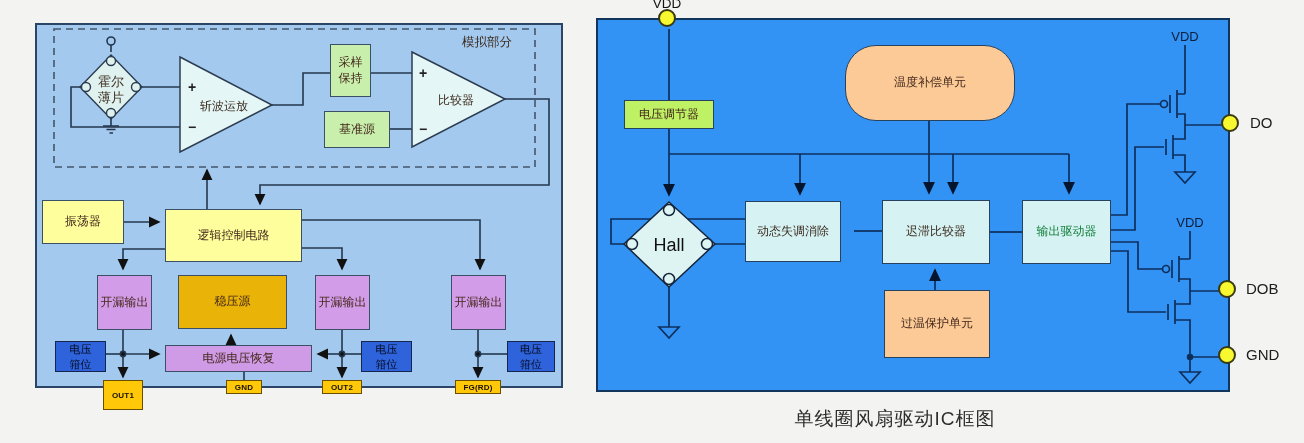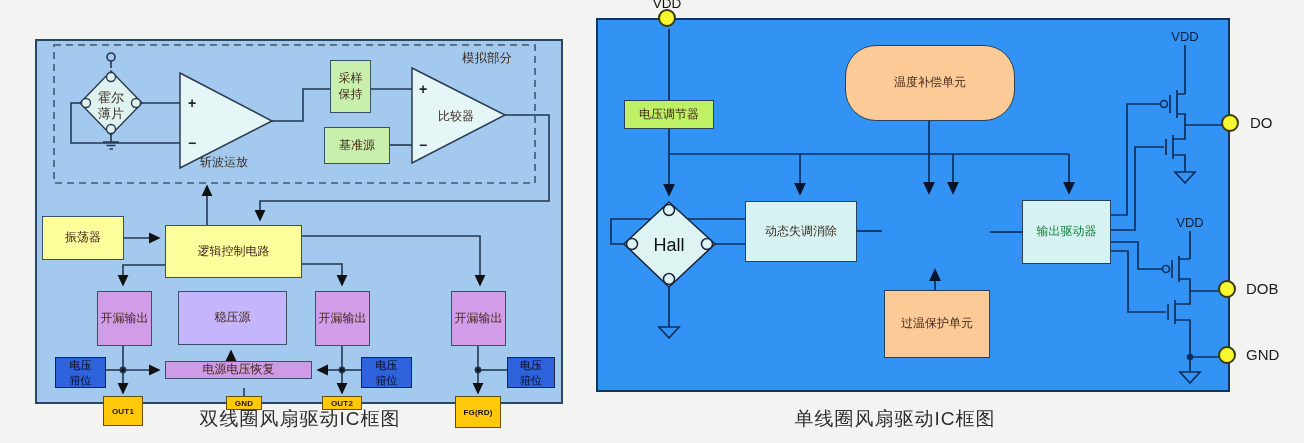--- a/index.html
+++ b/index.html
@@ -1,19 +1,19 @@
 <!DOCTYPE html>
 <html><head>
 <meta charset="utf-8">
 <style>
   html,body{margin:0;padding:0;background:#f3f3f1;}
   #canvas{position:relative;width:1304px;height:443px;background:#f3f3f1;overflow:hidden;
           font-family:"Liberation Sans","DejaVu Sans",sans-serif;}
   .panel{position:absolute;box-sizing:border-box;}
-  #left-panel{left:35px;top:39px;width:528px;height:365px;background:#a4c9ef;border:2px solid #2a4566;}
+  #left-panel{left:35px;top:23px;width:528px;height:365px;background:#a4c9ef;border:2px solid #2a4566;}
   #right-panel{left:596px;top:18px;width:634px;height:374px;background:#3293f5;border:2px solid #123push;}
   #right-panel{border:2px solid #12355e;}
   .lay{position:absolute;left:0;top:0;overflow:visible;}
   .box{position:absolute;box-sizing:border-box;border:1px solid #3b4f66;display:flex;
        align-items:center;justify-content:center;text-align:center;
        font-size:12px;line-height:1.3;color:#44281c;white-space:pre-line;}
   .lbl{position:absolute;text-align:center;color:#333;white-space:pre-line;}
   .sign{position:absolute;font-size:14px;font-weight:bold;color:#222;width:14px;text-align:center;}
   .pin-tag{position:absolute;box-sizing:border-box;background:#ffc90a;border:1px solid #6b4e00;
            color:#181000;font-size:8px;font-weight:bold;display:flex;align-items:center;
@@ -89,50 +89,50 @@
       <polygon points="143,32 235,80 143,127" fill="#e4f6f5" stroke="#2c3c50" stroke-width="1.5"></polygon>
       <polygon points="375,27 468,74 375,122" fill="#e4f6f5" stroke="#2c3c50" stroke-width="1.5"></polygon>
     </svg>
 
     <div class="lbl" style="left:410px;top:9px;width:80px;font-size:12.5px;color:#3c2c20;">模拟部分</div>
     <div class="lbl" style="left:52px;top:49px;width:44px;font-size:13px;line-height:1.2;color:#3c2c20;">霍尔
 薄片</div>
 
     <div class="sign" style="left:148px;top:54px;">+</div>
     <div class="sign" style="left:148px;top:94px;">−</div>
-    <div class="lbl" style="left:150px;top:73px;width:74px;font-size:12px;color:#3c2c20;margin-top:40px;">斩波运放</div>
+    <div class="lbl" style="left:150px;top:73px;width:74px;font-size:12px;color:#3c2c20;">斩波运放</div>
 
     <div class="box" style="left:293px;top:19px;width:41px;height:53px;background:#c8efac;">采样
 保持</div>
     <div class="box" style="left:287px;top:86px;width:66px;height:37px;background:#c8efac;">基准源</div>
 
     <div class="sign" style="left:379px;top:40px;">+</div>
     <div class="sign" style="left:379px;top:96px;">−</div>
     <div class="lbl" style="left:384px;top:67px;width:70px;font-size:12px;color:#3c2c20;">比较器</div>
 
     <div class="box" style="left:5px;top:175px;width:82px;height:44px;background:#feff9c;">振荡器</div>
     <div class="box" style="left:128px;top:184px;width:137px;height:53px;background:#feff9c;">逻辑控制电路</div>
 
     <div class="box" style="left:60px;top:250px;width:55px;height:55px;background:#d39ce8;">开漏输出</div>
-    <div class="box" style="left:141px;top:250px;width:109px;height:54px;background:#c4b5fd;">稳压源</div>
+    <div class="box" style="left:141px;top:250px;width:109px;height:54px;background:#eab308;">稳压源</div>
     <div class="box" style="left:278px;top:250px;width:55px;height:55px;background:#d39ce8;">开漏输出</div>
     <div class="box" style="left:414px;top:250px;width:55px;height:55px;background:#d39ce8;">开漏输出</div>
-    <div class="box" style="left:128px;top:320px;width:147px;height:18px;background:#cf9be6;">电源电压恢复</div>
+    <div class="box" style="left:128px;top:320px;width:147px;height:27px;background:#cf9be6;">电源电压恢复</div>
 
     <div class="box" style="left:18px;top:316px;width:51px;height:31px;background:#2f63db;color:#050a1e;font-size:11px;border-color:#15254d;">电压
 箝位</div>
     <div class="box" style="left:324px;top:316px;width:51px;height:31px;background:#2f63db;color:#050a1e;font-size:11px;border-color:#15254d;">电压
 箝位</div>
     <div class="box" style="left:470px;top:316px;width:48px;height:31px;background:#2f63db;color:#050a1e;font-size:11px;border-color:#15254d;">电压
 箝位</div>
 
     <div class="pin-tag" style="left:66px;top:355px;width:40px;height:30px;">OUT1</div>
     <div class="pin-tag" style="left:189px;top:355px;width:36px;height:14px;">GND</div>
     <div class="pin-tag" style="left:285px;top:355px;width:40px;height:14px;">OUT2</div>
-    <div class="pin-tag" style="left:418px;top:355px;width:46px;height:32px;">FG(RD)</div>
+    <div class="pin-tag" style="left:418px;top:355px;width:46px;height:14px;">FG(RD)</div>
   </div>
 
   <div id="right-panel" class="panel">
     <svg class="lay" width="634" height="374">
       <defs>
         <marker id="ah2" markerWidth="9" markerHeight="8" refX="6.5" refY="3.5" orient="auto">
           <path d="M0,0 L7.5,3.5 L0,7 z" fill="#06152e"></path>
         </marker>
       </defs>
       <g stroke="#0e2f5c" stroke-width="1.7" fill="none">
@@ -190,33 +190,33 @@
         <path d="M592,271 H631"></path>
         <path d="M592,337 H631"></path>
         <circle cx="592" cy="337" r="2.4" fill="#0e2f5c"></circle>
         <polygon points="582,352 602,352 592,363"></polygon>
       </g>
     </svg>
 
     <div class="box" style="left:26px;top:80px;width:90px;height:29px;background:#bef264;border-color:#27425f;">电压调节器</div>
     <div class="box" style="left:247px;top:25px;width:170px;height:76px;background:#fbca96;border-color:#27425f;border-radius:31px;">温度补偿单元</div>
     <div class="lbl" style="left:46px;top:215px;width:50px;font-size:18px;color:#101010;">Hall</div>
-    <div class="box" style="left:147px;top:181px;width:112px;height:61px;background:#d6f2f2;border-color:#27425f;color:#3a2d20;">动态失调消除</div>
+    <div class="box" style="left:147px;top:181px;width:96px;height:61px;background:#d6f2f2;border-color:#27425f;color:#3a2d20;">动态失调消除</div>
+    <div class="box" style="left:284px;top:180px;width:108px;height:64px;background:#d6f2f2;border-color:#27425f;color:#3a2d20;">迟滞比较器</div>
     <div class="box" style="left:424px;top:180px;width:89px;height:64px;background:#d6f2f2;border-color:#27425f;color:#15803d;">输出驱动器</div>
     <div class="box" style="left:286px;top:270px;width:106px;height:68px;background:#fbca96;border-color:#27425f;">过温保护单元</div>
 
     <div class="vdd-lbl" style="left:567px;top:9px;">VDD</div>
     <div class="vdd-lbl" style="left:572px;top:195px;">VDD</div>
   </div>
 
   <div class="lbl" style="left:645px;top:-4px;width:44px;font-size:13.5px;color:#141414;">VDD</div>
   <div class="pin-circle" style="left:658px;top:9px;"></div>
 
   <div class="pin-circle" style="left:1221px;top:114px;"></div>
   <div class="pin-name" style="left:1250px;top:114px;">DO</div>
   <div class="pin-circle" style="left:1218px;top:280px;"></div>
   <div class="pin-name" style="left:1246px;top:280px;">DOB</div>
   <div class="pin-circle" style="left:1218px;top:346px;"></div>
   <div class="pin-name" style="left:1246px;top:346px;">GND</div>
 
-  <div class="caption" style="left:140px;top:406px;">双线圈风扇驱动IC框图</div>
   <div class="caption" style="left:735px;top:406px;">单线圈风扇驱动IC框图</div>
 </div>
 
 </body></html>

